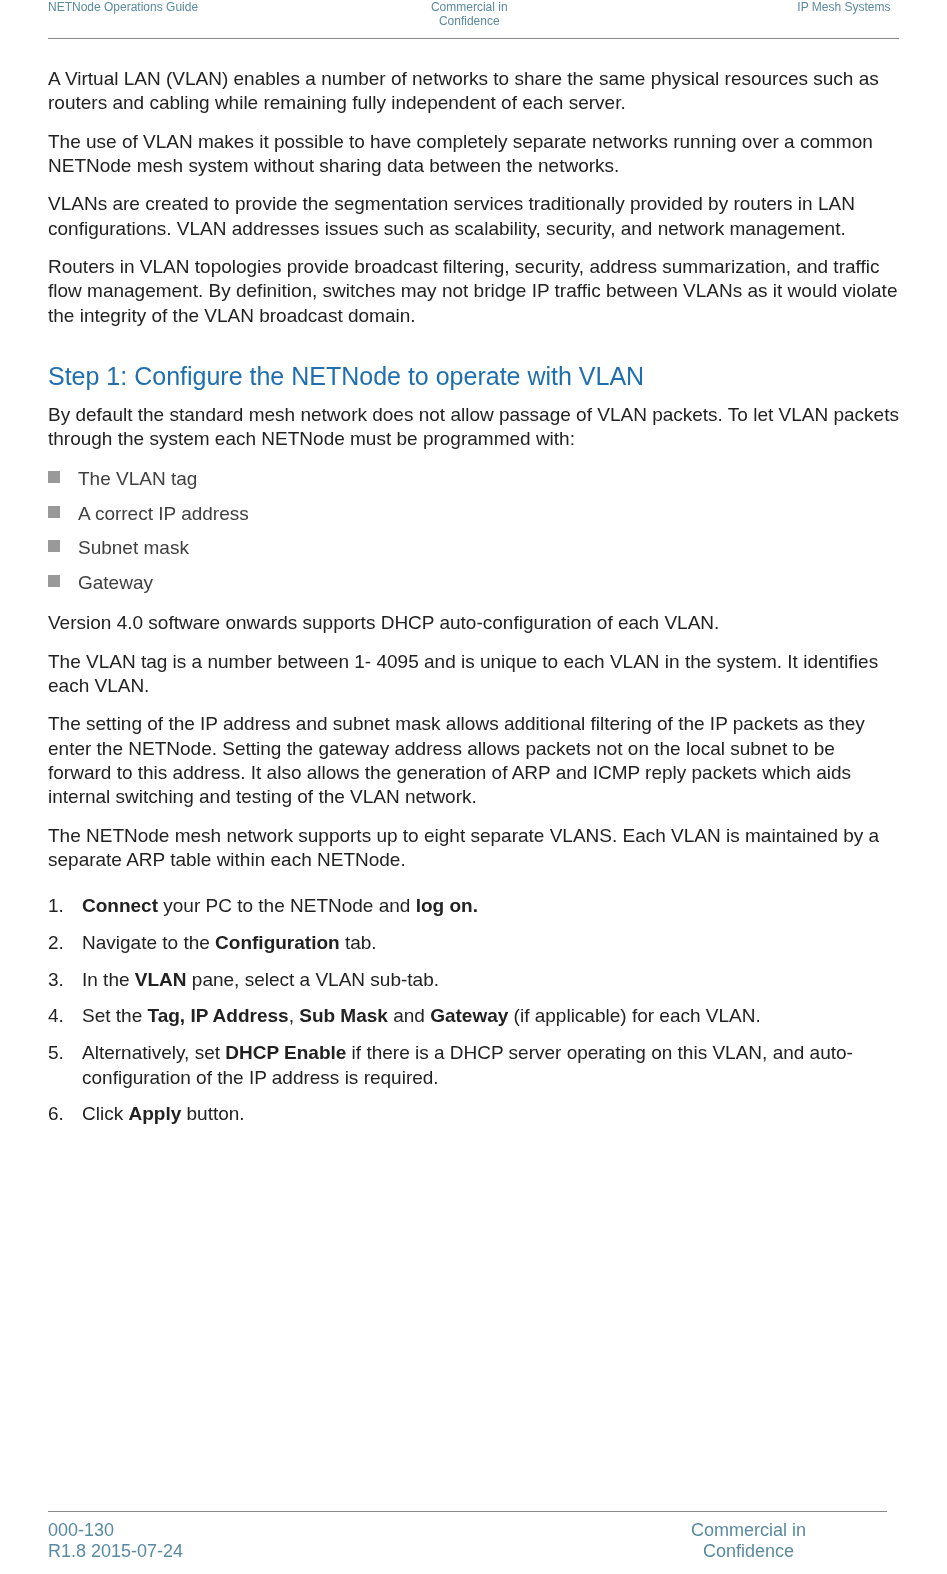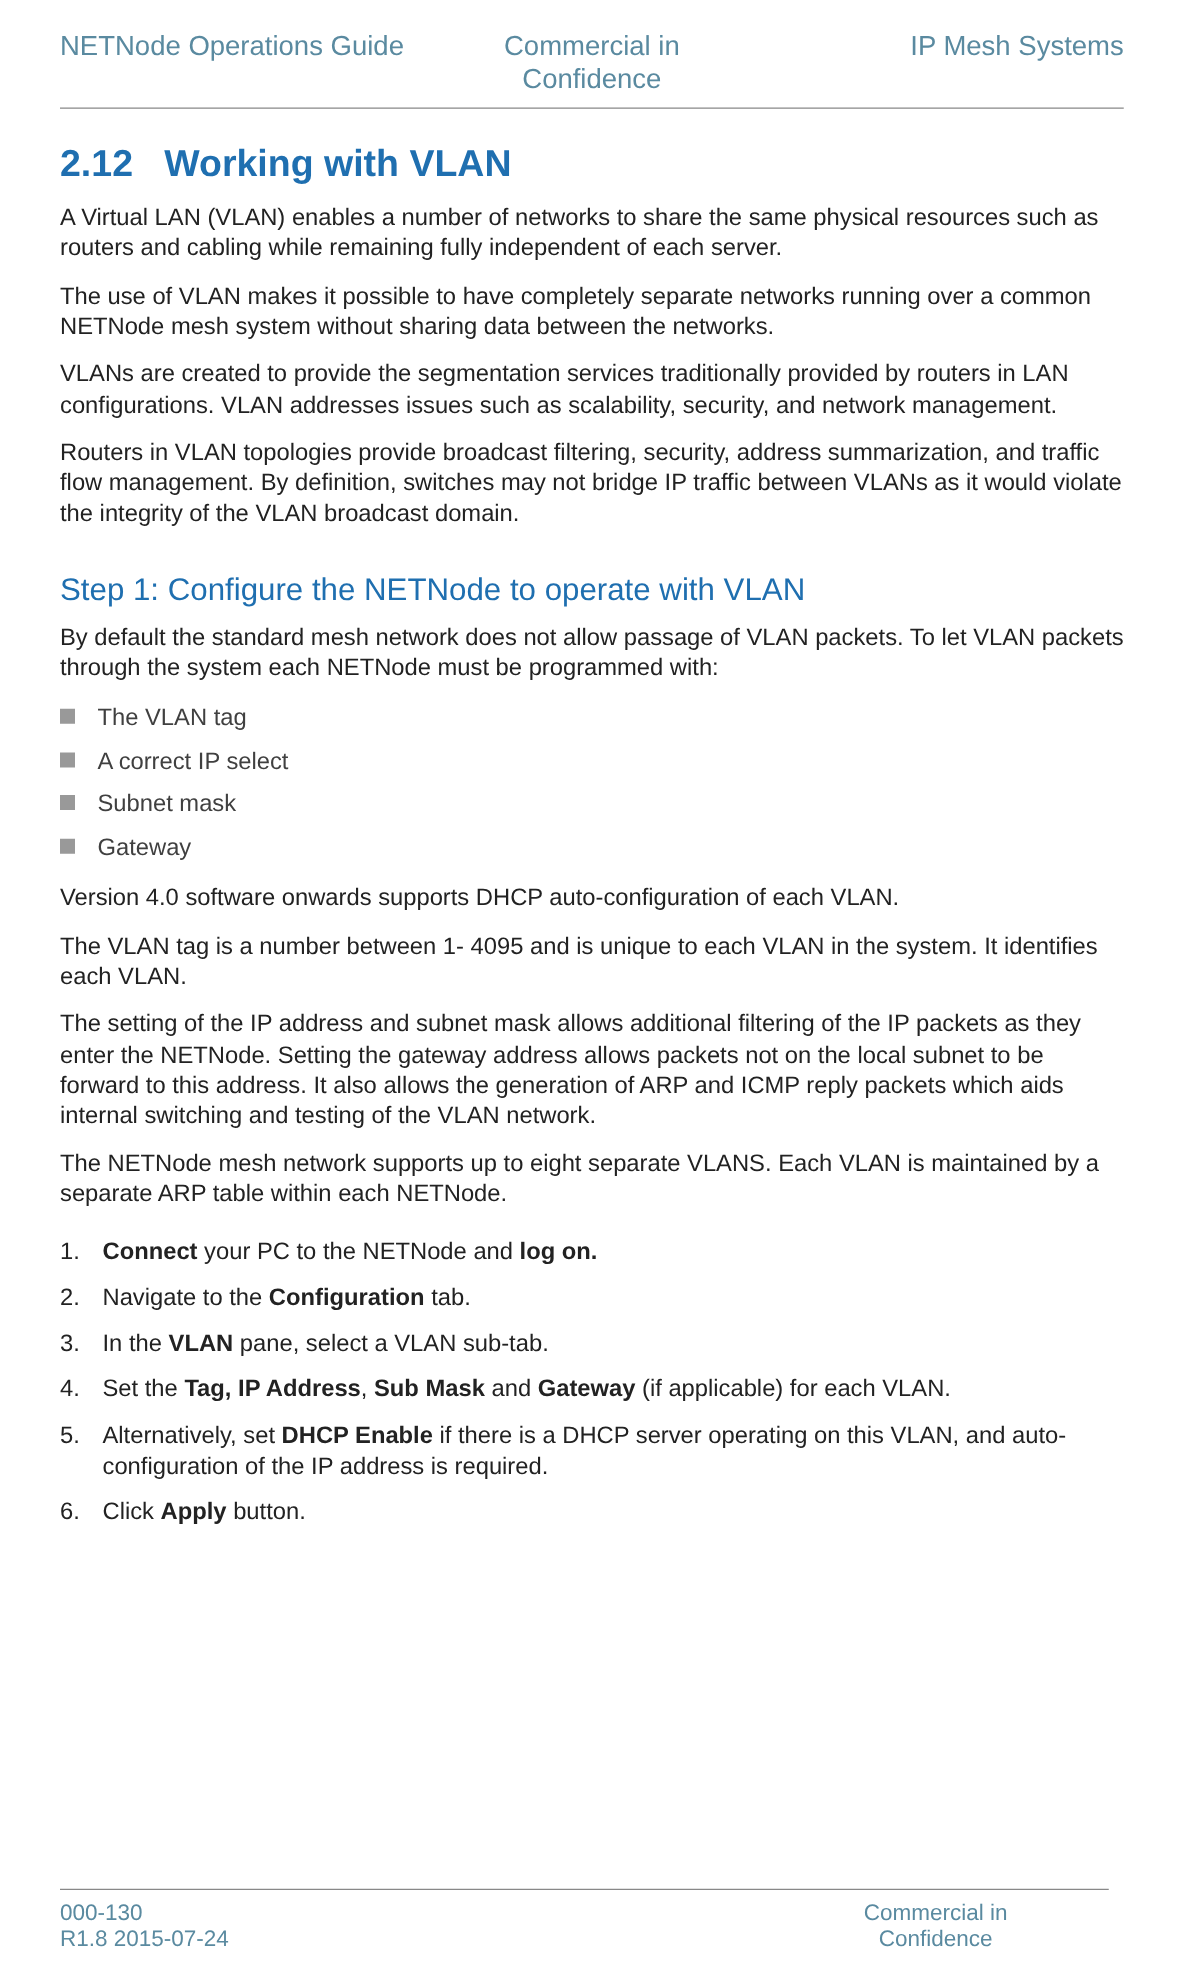--- a/index.html
+++ b/index.html
@@ -7,24 +7,24 @@
       width: 947px;
       height: 1574px;
       font-family: Verdana, Geneva, sans-serif;
       background: #ffffff;
       color: #333333;
       padding: 0;
       position: relative;
     }
     .page-header {
       display: flex;
-      justify-content: space-between;
-      padding: 24px 48px 0 48px;
+      justify-content: flex-start;
+      padding: 0 48px 0 48px;
       color: #5a8aa0;
-      font-size: 22px;
+      font-size: 12px;
     }
     .page-header > div { width: 33%; }
     .page-header .center { text-align: center; }
     .page-header .right { text-align: right; }
     .hr-top {
       margin: 10px 48px 0 48px;
       border: none;
       border-top: 1px solid #888;
     }
     .content {
@@ -123,36 +123,33 @@
   <div class="center">
     <span>Commercial in</span><br>
     <span>Confidence</span>
   </div>
   <div class="right">IP Mesh Systems</div>
 </div>
 <hr class="hr-top">
 
 <div class="content">
 
-  <h1 class="section-title">
-    <span>2.12</span>&nbsp;&nbsp;&nbsp;<span>Working with VLAN</span>
-  </h1>
 
   <p class="body-text">A Virtual LAN (VLAN) enables a number of networks to share the same physical resources such as routers and cabling while remaining fully independent of each server.</p>
   <p class="body-text">The use of VLAN makes it possible to have completely separate networks running over a common NETNode mesh system without sharing data between the networks.</p>
   <p class="body-text">VLANs are created to provide the segmentation services traditionally provided by routers in LAN configurations. VLAN addresses issues such as scalability, security, and network management.</p>
   <p class="body-text">Routers in VLAN topologies provide broadcast filtering, security, address summarization, and traffic flow management. By definition, switches may not bridge IP traffic between VLANs as it would violate the integrity of the VLAN broadcast domain.</p>
 
   <h2 class="step-title">Step 1: Configure the NETNode to operate with VLAN</h2>
 
   <p class="body-text">By default the standard mesh network does not allow passage of VLAN packets. To let VLAN packets through the system each NETNode must be programmed with:</p>
 
   <ul class="square-list">
     <li>The VLAN tag</li>
-    <li>A correct IP select</li>
+    <li>A correct IP address</li>
     <li>Subnet mask</li>
     <li>Gateway</li>
   </ul>
 
   <p class="body-text">Version 4.0 software onwards supports DHCP auto-configuration of each VLAN.</p>
   <p class="body-text">The VLAN tag is a number between 1- 4095 and is unique to each VLAN in the system. It identifies each VLAN.</p>
   <p class="body-text">The setting of the IP address and subnet mask allows additional filtering of the IP packets as they enter the NETNode. Setting the gateway address allows packets not on the local subnet to be forward to this address. It also allows the generation of ARP and ICMP reply packets which aids internal switching and testing of the VLAN network.</p>
   <p class="body-text">The NETNode mesh network supports up to eight separate VLANS. Each VLAN is maintained by a separate ARP table within each NETNode.</p>
 
   <ol class="num-list">

